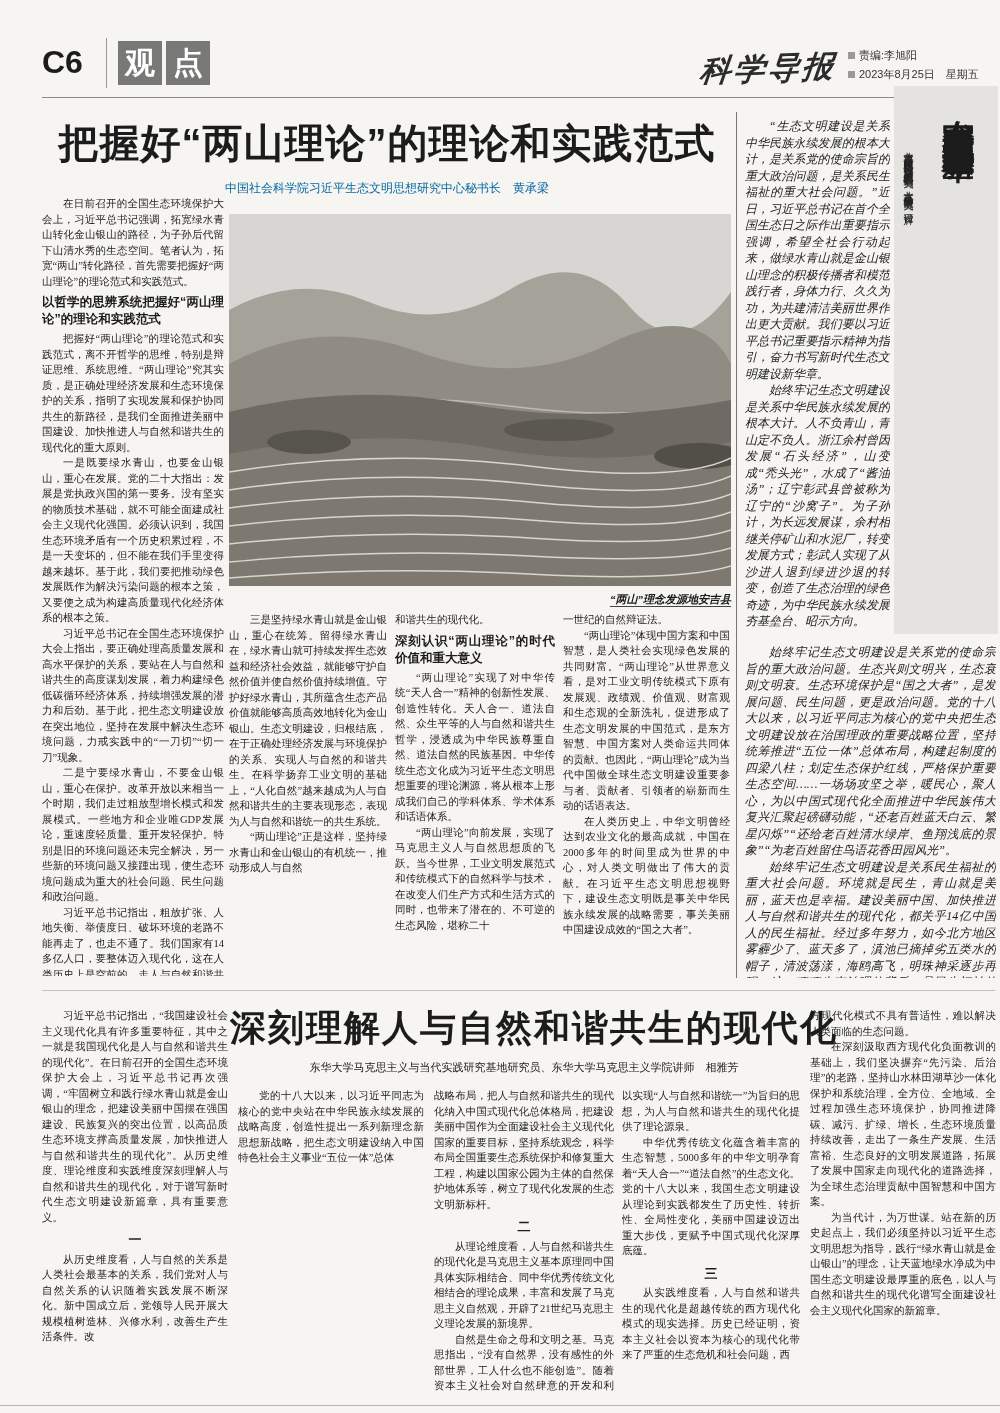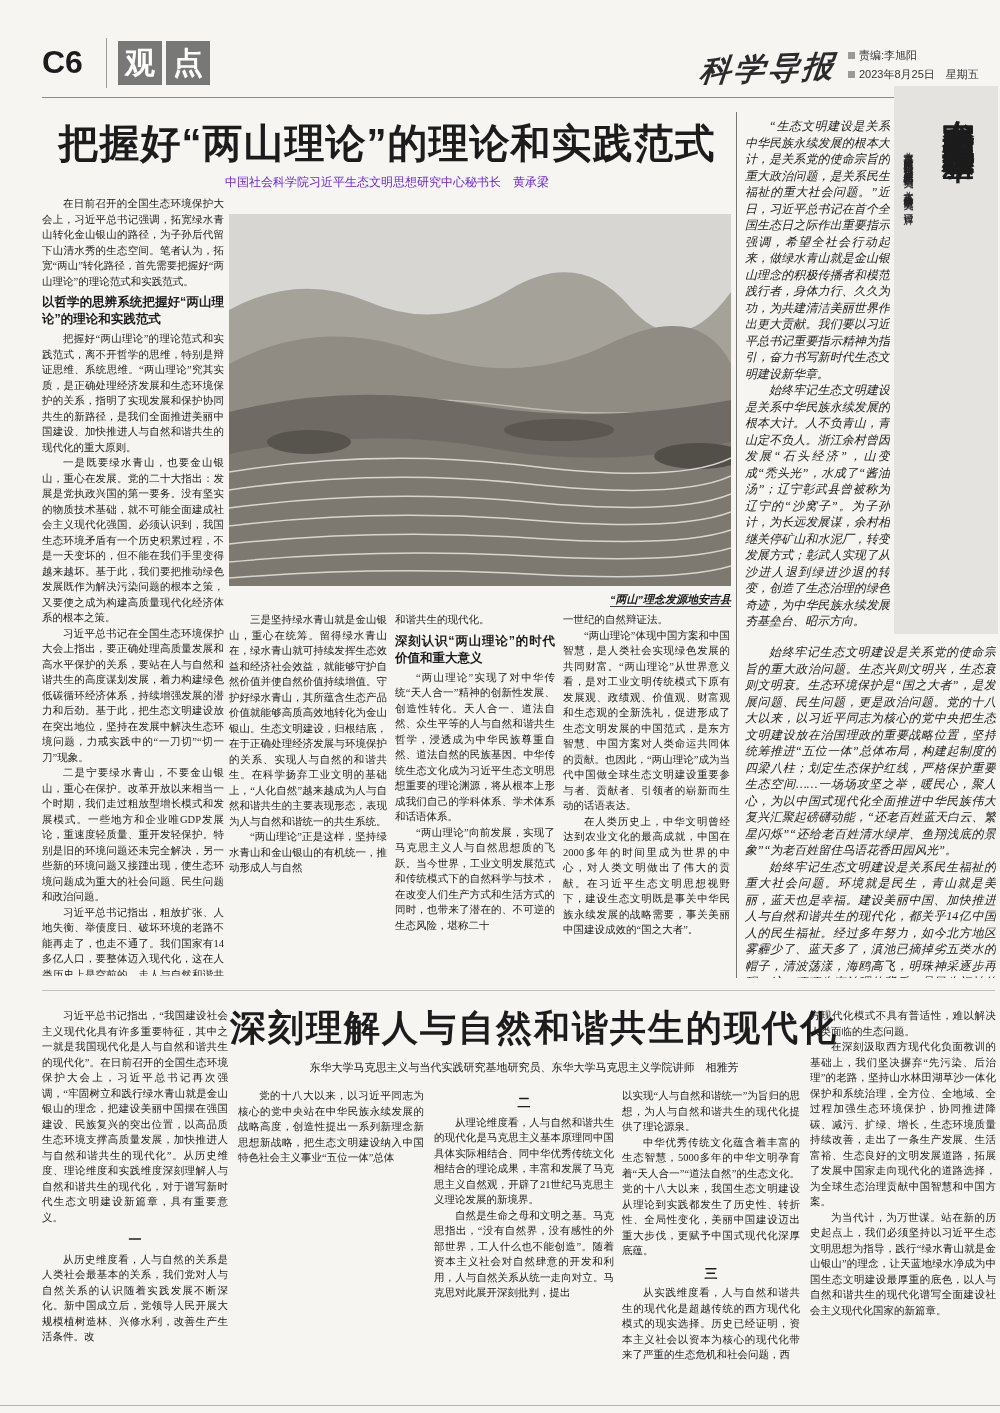--- a/index.html
+++ b/index.html
@@ -15,21 +15,21 @@
          font-family:"Liberation Sans",sans-serif;font-weight:bold;font-size:30px;line-height:44px;}
   .masthead{font-style:italic;font-weight:bold;font-size:31px;letter-spacing:3px;color:#2c2c2c;
             transform:skewX(-8deg) rotate(-2deg);white-space:nowrap;}
   .meta{font-family:"Liberation Sans",sans-serif;font-size:11px;line-height:19px;color:#333;}
   .meta .sq{display:inline-block;width:7px;height:7px;background:#9a9a98;margin-right:4px;}
   .rule{background:#8a8a88;height:1px;}
 
   
   .m-headline{font-family:"Liberation Sans",sans-serif;font-weight:900;font-size:40px;
               letter-spacing:1px;text-align:center;white-space:nowrap;}
-  .m-byline{font-size:12px;text-align:center;color:#6d28d9;}
+  .m-byline{font-size:12px;text-align:center;color:#0369a1;margin-top:6px;}
   .col{font-size:10.5px;line-height:15.5px;text-align:justify;overflow:hidden;}
   .col p{margin:0;}
   .para{text-indent:2em;}
   .frag{text-indent:0;}
   .subhead{font-family:"Liberation Sans",sans-serif;font-weight:bold;font-size:12.5px;
            line-height:17px;text-indent:0;margin:5px 0 3px 0 !important;}
   .marker{text-align:center;font-weight:bold;font-size:13px;text-indent:0;margin:7px 0 4px 0 !important;}
 
   .photo{background:#c9c8c4;overflow:hidden;}
   .caption{font-size:11px;font-style:italic;text-align:right;}
@@ -142,20 +142,21 @@
 
   <div class="abs col" style="left:42px;top:1008px;width:186px;height:386px;">
       <p class="para">习近平总书记指出，“我国建设社会主义现代化具有许多重要特征，其中之一就是我国现代化是人与自然和谐共生的现代化”。在日前召开的全国生态环境保护大会上，习近平总书记再次强调，“牢固树立和践行绿水青山就是金山银山的理念，把建设美丽中国摆在强国建设、民族复兴的突出位置，以高品质生态环境支撑高质量发展，加快推进人与自然和谐共生的现代化”。从历史维度、理论维度和实践维度深刻理解人与自然和谐共生的现代化，对于谱写新时代生态文明建设新篇章，具有重要意义。</p>
       <p class="marker">一</p>
       <p class="para">从历史维度看，人与自然的关系是人类社会最基本的关系，我们党对人与自然关系的认识随着实践发展不断深化。新中国成立后，党领导人民开展大规模植树造林、兴修水利，改善生产生活条件。改</p>
     </div>
   <div class="abs col" style="left:238px;top:1088px;width:186px;height:306px;">
       <p class="para">党的十八大以来，以习近平同志为核心的党中央站在中华民族永续发展的战略高度，创造性提出一系列新理念新思想新战略，把生态文明建设纳入中国特色社会主义事业“五位一体”总体</p>
     </div>
   <div class="abs col" style="left:434px;top:1088px;width:180px;height:306px;">
+      <p class="frag">战略布局，把人与自然和谐共生的现代化纳入中国式现代化总体格局，把建设美丽中国作为全面建设社会主义现代化国家的重要目标，坚持系统观念，科学布局全国重要生态系统保护和修复重大工程，构建以国家公园为主体的自然保护地体系等，树立了现代化发展的生态文明新标杆。</p>
       <p class="marker">二</p>
       <p class="para">从理论维度看，人与自然和谐共生的现代化是马克思主义基本原理同中国具体实际相结合、同中华优秀传统文化相结合的理论成果，丰富和发展了马克思主义自然观，开辟了21世纪马克思主义理论发展的新境界。</p>
       <p class="para">自然是生命之母和文明之基。马克思指出，“没有自然界，没有感性的外部世界，工人什么也不能创造”。随着资本主义社会对自然肆意的开发和利用，人与自然关系从统一走向对立。马克思对此展开深刻批判，提出</p>
     </div>
   <div class="abs col" style="left:622px;top:1088px;width:178px;height:306px;">
       <p class="frag">以实现“人与自然和谐统一”为旨归的思想，为人与自然和谐共生的现代化提供了理论源泉。</p>
       <p class="para">中华优秀传统文化蕴含着丰富的生态智慧，5000多年的中华文明孕育着“天人合一”“道法自然”的生态文化。党的十八大以来，我国生态文明建设从理论到实践都发生了历史性、转折性、全局性变化，美丽中国建设迈出重大步伐，更赋予中国式现代化深厚底蕴。</p>
       <p class="marker">三</p>
       <p class="para">从实践维度看，人与自然和谐共生的现代化是超越传统的西方现代化模式的现实选择。历史已经证明，资本主义社会以资本为核心的现代化带来了严重的生态危机和社会问题，西</p>
     </div>

